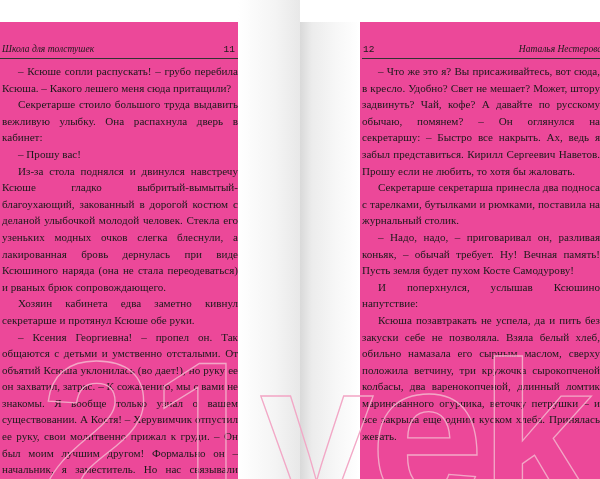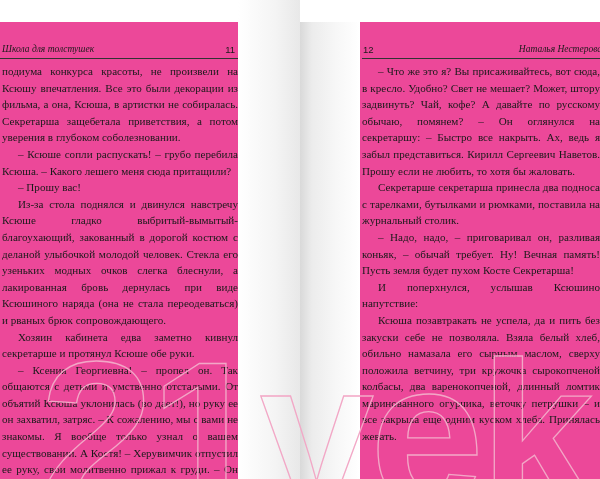--- a/index.html
+++ b/index.html
@@ -12,21 +12,21 @@
   .gutter-left { position:absolute; left:238px; top:0; width:62px; height:479px;
      background:linear-gradient(to right, #ffffff 0%, #f4f4f4 60%, #e8e8e8 100%); }
   .gutter-right { position:absolute; left:300px; top:0; width:60px; height:479px;
      background:linear-gradient(to right, #d9d9d9 0%, #ececec 20%, #f7f7f7 60%, #ffffff 100%); }
   .header { position:absolute; top:22px; height:14px; border-bottom:1px solid #333; font-size:10px; }
   .page-left .header { left:0; width:238px; }
   .page-right .header { left:62px; width:240px; }
   .running-title { font-style:italic; position:absolute; top:0; font-size:9.5px; }
   .page-left .running-title { left:2px; }
   .page-right .running-title { right:0; }
-  .page-num { position:absolute; top:0; font-family:Liberation Sans, sans-serif; font-size:9.5px; }
+  .page-num { position:absolute; top:0; font-family:Liberation Mono, monospace; font-size:9.5px; }
   .page-left .page-num { right:3px; }
   .page-right .page-num { left:1px; }
   .body-text { position:absolute; top:41px; font-size:11.1px; line-height:16.6px; text-align:justify; }
   .page-left .body-text { left:2px; width:236px; }
   .page-right .body-text { left:62px; width:238px; }
   .body-text p { margin:0; text-indent:0; }
   .body-text p.indent { text-indent:16px; }
   .watermark { position:absolute; left:40px; top:330px; font-family:"Liberation Sans", sans-serif;
      font-size:205px; font-weight:bold; letter-spacing:-4px; color:transparent;
      -webkit-text-stroke:1.3px #f2a7c6; line-height:1; pointer-events:none; white-space:nowrap; }
@@ -34,42 +34,42 @@
 </head>
 <body>
 
 <div class="spread">
   <div class="page page-left">
     <div class="header">
       <span class="running-title">Школа для толстушек</span>
       <span class="page-num">11</span>
     </div>
     <div class="body-text">
-      <p>подиума конкурса красоты, не произвели на Ксюшу впечатления. Все это были декорации из фильма, а она, Ксюша, в артистки не собиралась. Секретарша защебетала приветствия, а потом уверения в глубоком соболезновании.</p>
       <p class="indent">– Ксюше сопли распускать! – грубо перебила Ксюша. – Какого лешего меня сюда притащили?</p>
+      <p class="indent">Секретарше стоило большого труда выдавить вежливую улыбку. Она распахнула дверь в кабинет:</p>
       <p class="indent">– Прошу вас!</p>
       <p class="indent">Из-за стола поднялся и двинулся навстречу Ксюше гладко выбритый-вымытый-благоухающий, закованный в дорогой костюм с деланой улыбочкой молодой человек. Стекла его узеньких модных очков слегка блеснули, а лакированная бровь дернулась при виде Ксюшиного наряда (она не стала переодеваться) и рваных брюк сопровождающего.</p>
       <p class="indent">Хозяин кабинета едва заметно кивнул секретарше и протянул Ксюше обе руки.</p>
       <p class="indent">– Ксения Георгиевна! – пропел он. Так общаются с детьми и умственно отсталыми. От объятий Ксюша уклонилась (во дает!), но руку ее он захватил, затряс. – К сожалению, мы с вами не знакомы. Я вообще только узнал о вашем существовании. А Костя! – Херувимчик отпустил ее руку, свои молитвенно прижал к груди. – Он был моим лучшим другом! Формально он – начальник, я заместитель. Но нас связывали истинно товарищеские отношения.</p>
 
     </div>
   </div>
 
   <div class="gutter-left"></div>
 
   <div class="page page-right">
     <div class="gutter-right" style="left:0;"></div>
     <div class="header">
       <span class="page-num">12</span>
       <span class="running-title">Наталья Нестерова</span>
     </div>
     <div class="body-text">
       <p class="indent">– Что же это я? Вы присаживайтесь, вот сюда, в кресло. Удобно? Свет не мешает? Может, штору задвинуть? Чай, кофе? А давайте по русскому обычаю, помянем? – Он оглянулся на секретаршу: – Быстро все накрыть. Ах, ведь я забыл представиться. Кирилл Сергеевич Наветов. Прошу если не любить, то хотя бы жаловать.</p>
       <p class="indent">Секретарше секретарша принесла два подноса с тарелками, бутылками и рюмками, поставила на журнальный столик.</p>
-      <p class="indent">– Надо, надо, – приговаривал он, разливая коньяк, – обычай требует. Ну! Вечная память! Пусть земля будет пухом Косте Секретарша!</p>
+      <p class="indent">– Надо, надо, – приговаривал он, разливая коньяк, – обычай требует. Ну! Вечная память! Пусть земля будет пухом Косте Самодурову!</p>
       <p class="indent">И поперхнулся, услышав Ксюшино напутствие:</p>
       <p class="indent">Ксюша позавтракать не успела, да и пить без закуски себе не позволяла. Взяла белый хлеб, обильно намазала его сырным маслом, сверху положила ветчину, три кружочка сырокопченой колбасы, два варенокопченой, длинный ломтик маринованного огурчика, веточку петрушки – и все закрыла еще одним куском хлеба. Принялась жевать.</p>
 
     </div>
   </div>
 
   <div class="watermark">21vek.by</div>
 </div>
 
 </body></html>

